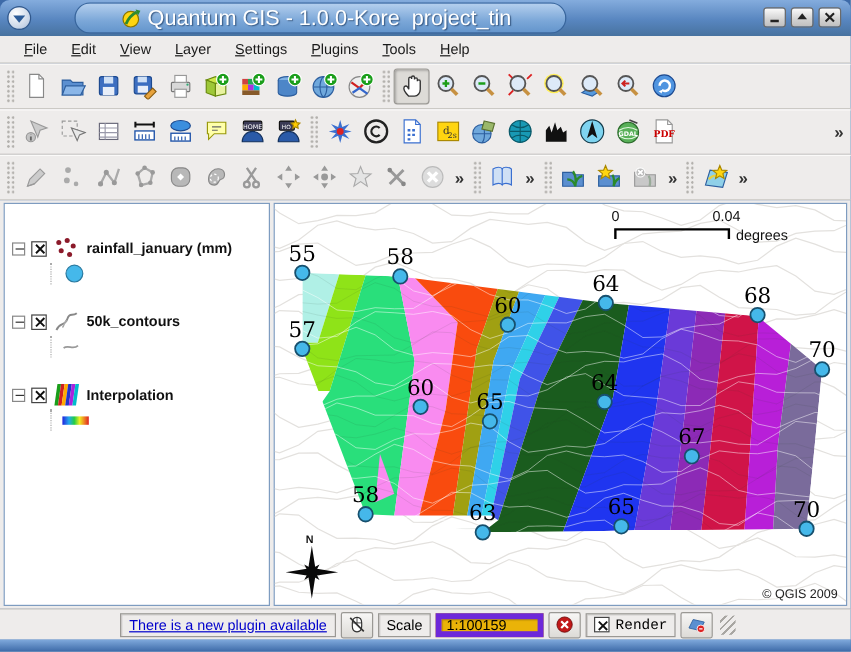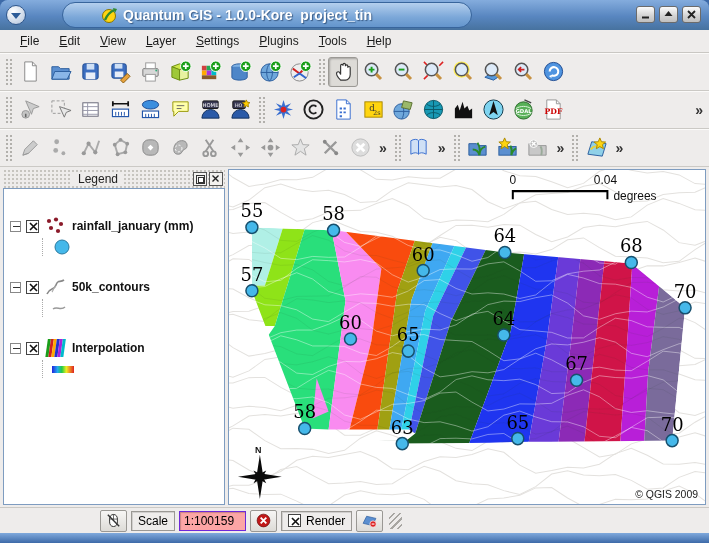--- a/index.html
+++ b/index.html
@@ -14,21 +14,21 @@
               background:linear-gradient(#84acdd 0%,#5886c0 55%,#47729f 100%);
               border-radius:8px 8px 0 0; display:flex; align-items:center; }
   .tb-menu-btn { position:absolute; left:6px; top:5px; width:20px; height:20px; border-radius:50%;
                  background:radial-gradient(circle at 35% 30%,#ffffff,#c7d4e6 70%,#9fb4cd);
                  border:1px solid #31588c; display:flex; align-items:center; justify-content:center; }
   .tb-menu-btn .tri { width:0; height:0; border-left:5px solid transparent; border-right:5px solid transparent;
                       border-top:6px solid #2d5c98; margin-top:2px; }
   .title-pill { position:absolute; left:62px; top:2px; height:26px; width:410px; border-radius:13px;
                 background:linear-gradient(#b4cfee 0%,#7ba7d8 60%,#6495cc 100%);
                 border:1px solid #38659c; display:flex; align-items:center; padding-left:60px; }
-  .title-text { color:#fff; font-weight:bold; font-size:14px; text-shadow:1px 1px 1px rgba(30,60,100,.7);
+  .title-text { color:#fff; font-weight:normal; font-size:18px; text-shadow:1px 1px 1px rgba(30,60,100,.7);
                 white-space:pre; }
   .win-btns { position:absolute; right:8px; top:6px; display:flex; gap:4px; }
   .win-btn { width:19px; height:17px; border:1px solid #6b6b6b; border-radius:3px;
              background:linear-gradient(#fbfbfb,#d2d2d2 60%,#bfbfbf);
              display:flex; align-items:center; justify-content:center; font-size:10px; color:#222; }
   .win-btn svg { width:11px; height:11px; }
 
   
   .menubar { height:23px; flex:0 0 23px; background:#eeeceb; border-bottom:1px solid #c9c7c3;
              display:flex; align-items:center; padding-left:10px; }
@@ -82,25 +82,25 @@
 
   
   .statusbar { height:26px; flex:0 0 26px; background:#eeeceb; border-top:1px solid #cbc9c5;
                display:flex; align-items:center; padding:0 4px; gap:4px; font-size:12px; }
   .sb-box { height:20px; border:1px solid #9a9894; box-shadow:inset 1px 1px 0 rgba(0,0,0,.12);
             display:flex; align-items:center; justify-content:center; background:#eeeceb; padding:0 6px; }
   .sb-link { color:#0000cc; text-decoration:underline; white-space:nowrap; }
   .sb-btn { width:27px; height:22px; border:1px solid #9a9894; background:linear-gradient(#f7f6f5,#dddbd7);
             border-radius:2px; display:flex; align-items:center; justify-content:center; }
   .sb-btn svg { width:17px; height:17px; }
-  .sb-input { width:67px; height:20px; border:1px solid #6d28d9; box-shadow:inset 1px 1px 1px rgba(0,0,0,.2);
-              font-size:12px; padding:0 4px; font-family:"Liberation Sans",sans-serif; background:#fca5a5; }
+  .sb-input { width:90px; height:20px; border:5px solid #6d28d9; box-shadow:inset 1px 1px 1px rgba(0,0,0,.2);
+              font-size:12px; padding:0 4px; font-family:"Liberation Sans",sans-serif; background:#eab308; }
   .sb-check { width:13px; height:13px; border:1px solid #444; background:#fff; margin-right:5px; }
   .sb-check svg { width:11px; height:11px; display:block; margin:0.5px; }
-  .sb-render { display:flex; align-items:center; padding:0 6px; }
+  .sb-render { display:flex; align-items:center; padding:0 6px;font-family:Liberation Mono, monospace; }
   .grip { width:13px; height:16px; margin-left:2px;
           background:repeating-linear-gradient(135deg, transparent 0 3px, #a8a6a2 3px 4.5px); }
 
   .bottom-strip { height:10px; flex:0 0 10px;
                   background:linear-gradient(#7fa9dc,#3d6aa8); }
 </style>
 </head>
 <body>
 
 <div class="window">
@@ -534,29 +534,20 @@
           <path d="M6 14c3-4 8-4 12-2" stroke="#e8d040" stroke-width="2" fill="none"></path>
           <path d="M15.5 2l1.7 4 4.3.3-3.3 2.8 1 4.2-3.7-2.3-3.7 2.3 1-4.2-3.3-2.8 4.3-.3z" fill="#ffd510" stroke="#aa8800"></path>
         </svg>
       </button>
       <div class="toverflow">»</div>
     </div>
 
   <div class="main">
 
     <div class="legend">
-      <div class="legend-header">
-        <span class="legend-title">Legend</span>
-        <div class="lh-btn lh-float"></div>
-        <div class="lh-btn">
-          <svg width="9" height="9" viewBox="0 0 9 9">
-              <path d="M1.5 1.5l6 6M7.5 1.5l-6 6" stroke="#222" stroke-width="1.4"></path>
-            </svg>
-        </div>
-      </div>
       <div class="legend-body" id="legendbody">
           <div class="ltree-row">
       <span class="expander"></span>
       <span class="lcheck">
         <svg viewBox="0 0 11 11">
                 <path d="M2 2l7 7M9 2l-7 7" stroke="#111" stroke-width="1.6"></path>
               </svg>
       </span>
       <span class="licon">
         <svg viewBox="0 0 24 20">
@@ -759,20 +750,23 @@
             <polygon points="37.4,298.6 34.0,305.0 37.4,311.4 31.0,308.0 24.6,311.4 28.0,305.0 24.6,298.6 31.0,302.0" fill="#0a0a0a"></polygon>
           </g>
           <text x="471" y="326" text-anchor="end" font-family="Liberation Sans,sans-serif" font-size="10.5" fill="#222">© QGIS 2009</text>
         </svg>
     </div>
 
   </div>
 
   <div class="statusbar">
     <div style="width:92px;"></div>
+    <div class="sb-box" style="width:180px;">
+      <span class="sb-link">There is a new plugin available</span>
+    </div>
     <div class="sb-btn" id="mousebtn">
         <svg class="icn" viewBox="0 0 24 24">
           <path d="M12 3.5c3.6 0 5.5 2.8 5.5 6.5v4c0 3.7-1.9 6.5-5.5 6.5S6.5 17.7 6.5 14v-4c0-3.7 1.9-6.5 5.5-6.5z" fill="#fff" stroke="#333" stroke-width="1.4"></path>
           <path d="M12 3.5V11M6.5 10h11" stroke="#333"></path>
           <path d="M4 4l16 16" stroke="#333" stroke-width="2"></path>
         </svg>
       </div>
     <div class="sb-box" style="width:44px;">
       <span>Scale</span>
     </div>

